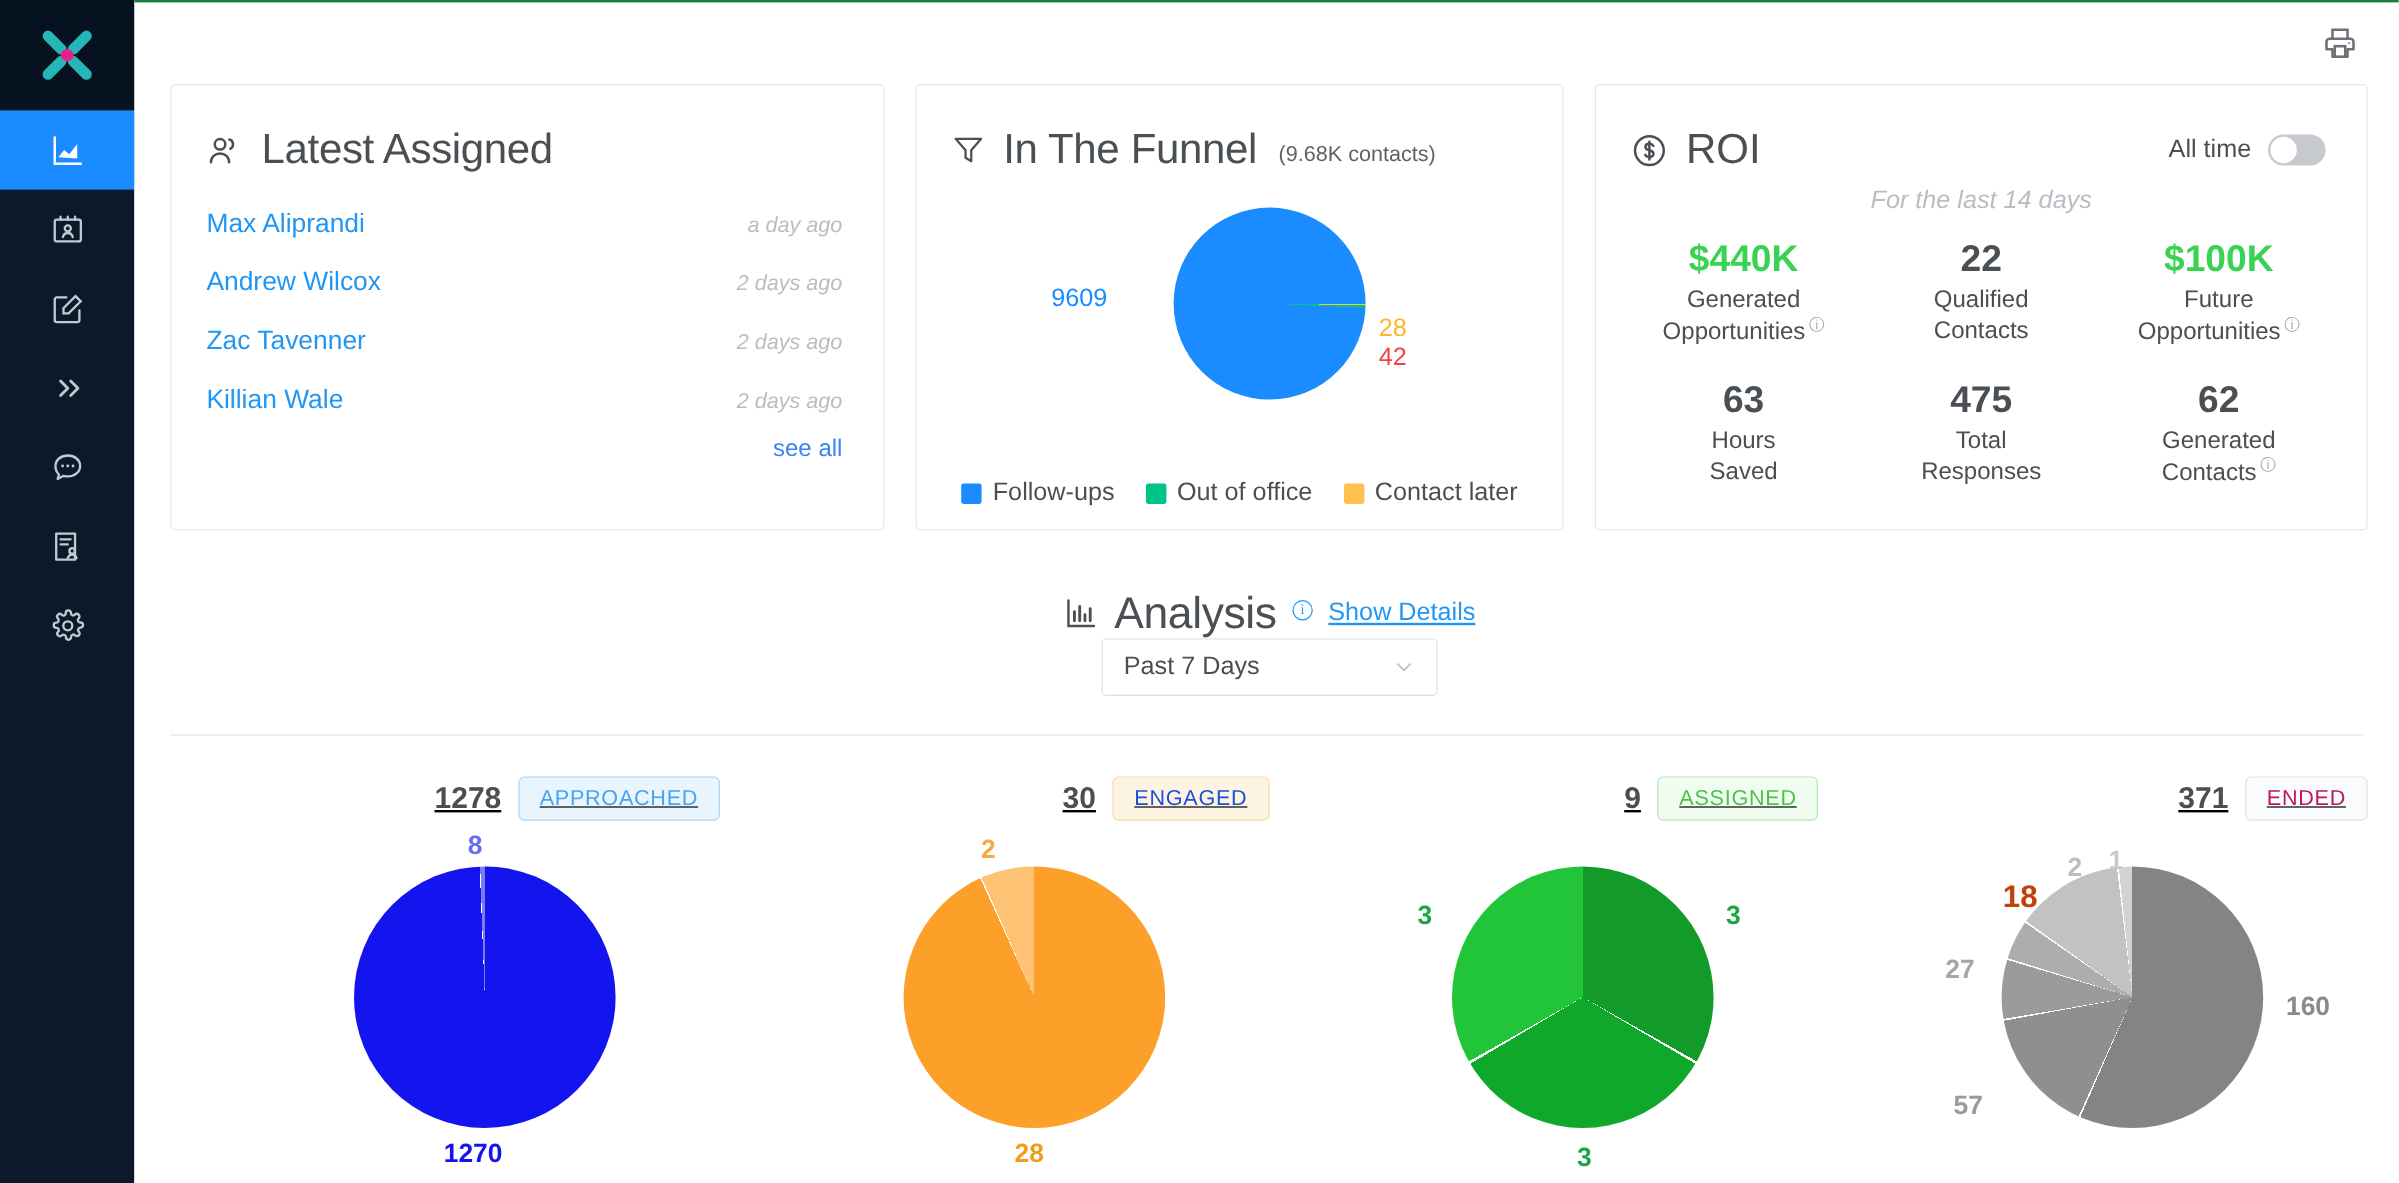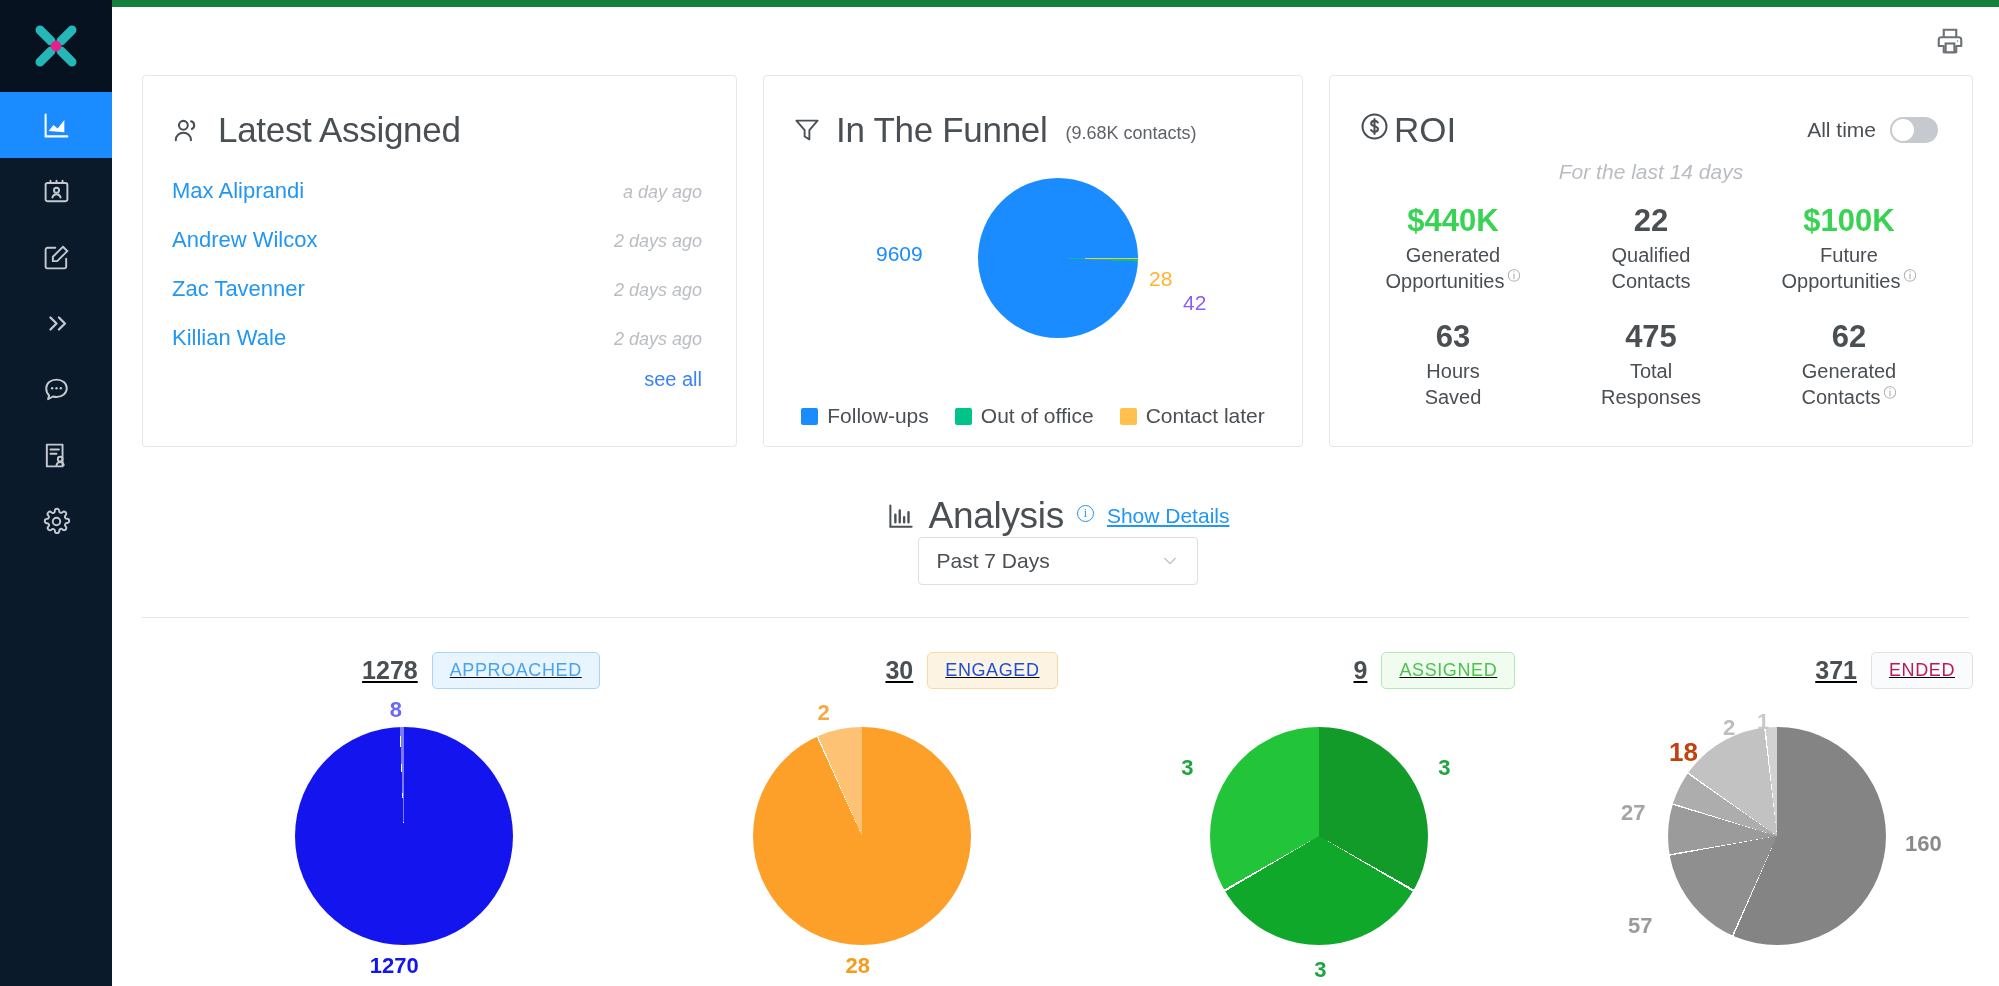--- a/index.html
+++ b/index.html
@@ -25,21 +25,21 @@
   .nav-item {
     height: 66px; display: flex; align-items: center; justify-content: center;
     position: relative; cursor: pointer;
   }
   .nav-item.active { background: #1a8cff; }
   .nav-item svg { display: block; }
 
   
   .main {
     flex: 1; height: 986px; background: #ffffff;
-    border-top: 7px solid #15803d;
+    border-top: 2px solid #15803d;
     position: relative; overflow: hidden;
   }
   .topbar {
     height: 68px; display: flex; align-items: center; justify-content: flex-end;
     padding-right: 34px;
   }
   .print-btn { cursor: pointer; display: flex; align-items: center; }
 
   .cards-row {
     display: flex; gap: 26px;
@@ -85,36 +85,36 @@
 
   
   .funnel-body { position: relative; height: 250px; }
   .pie-funnel {
     position: absolute; left: 214px; top: 28px;
     width: 160px; height: 160px; border-radius: 50%;
   }
   .lbl { position: absolute; font-size: 21px; font-weight: 500; }
   .lbl-9609 { left: 112px; top: 92px; color: #1a8cff; }
   .lbl-28  { left: 385px; top: 117px; color: #ffb429; }
-  .lbl-42  { left: 385px; top: 141px; color: #8b5cf6; margin-left: 34px; }
+  .lbl-42  { left: 385px; top: 141px; color: #ef4444; }
 
   .legend {
     display: flex; align-items: center; justify-content: center; gap: 26px;
     margin-top: 4px;
   }
   .legend-item { display: flex; align-items: center; gap: 9px; }
   .legend-swatch { width: 17px; height: 17px; border-radius: 2px; }
   .legend-label { font-size: 21px; color: #4a4f54; }
 
   
   .roi-head {
     display: flex; align-items: center; justify-content: space-between;
     padding: 34px 34px 0 28px;
   }
-  .roi-title { display: flex; gap: 3px; }
+  .roi-title { display: flex; align-items: center; gap: 14px; }
   .roi-title h2 { font-size: 35px; font-weight: 400; color: #4a4f54; }
   .alltime { display: flex; align-items: center; gap: 14px; }
   .alltime-label { font-size: 21px; color: #4a4f54; }
   .toggle {
     width: 48px; height: 26px; border-radius: 13px; background: #c6cace;
     position: relative; cursor: pointer;
   }
   .toggle .knob {
     position: absolute; left: 2px; top: 2px;
     width: 22px; height: 22px; border-radius: 50%; background: #fff;

